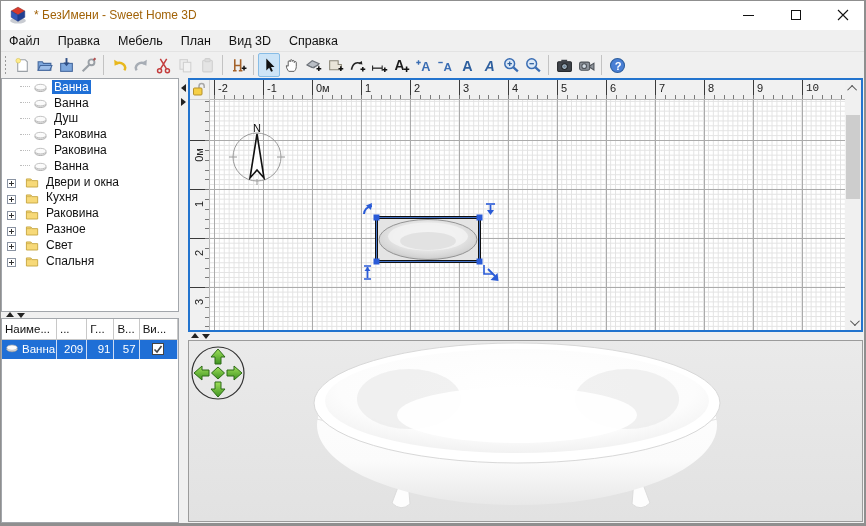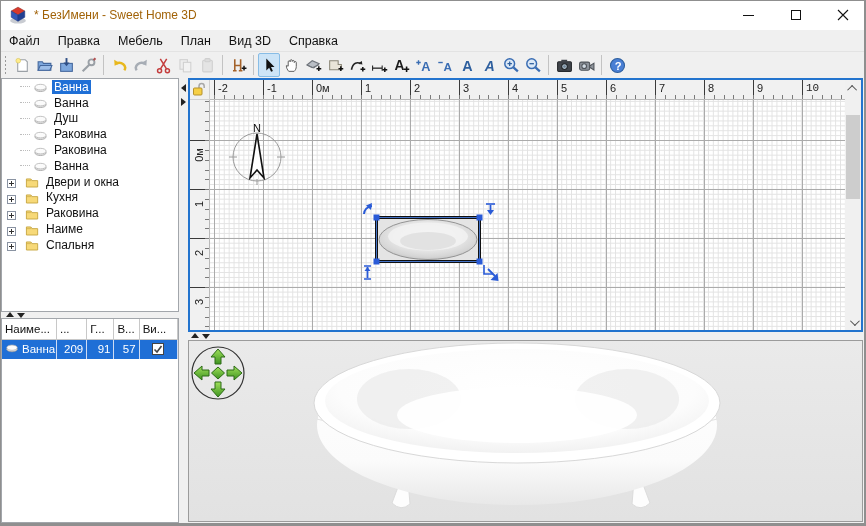--- a/index.html
+++ b/index.html
@@ -451,21 +451,32 @@
         </div>
         <div class="tree-row">
           <span class="toggle-box"><svg width="9" height="9" viewBox="0 0 9 9">
               <rect x=".5" y=".5" width="8" height="8" fill="#fff" stroke="#8a93a2"></rect>
               <path d="M2 4.5h5M4.5 2v5" stroke="#333"></path>
             </svg></span>
           <span class="tree-folder"><svg width="15" height="15" viewBox="0 0 16 16">
               <path d="M1.5 12.8V4.2h4.6l1.2 1.8h6.2v6.8z" fill="#f7d978" stroke="#c8a743"></path>
               <path d="M1.5 6h4.4l1.2-1.8" fill="none" stroke="#c8a743" stroke-width=".7"></path>
             </svg></span>
-          <span class="tree-label">Наиме</span>
+          <span class="tree-label">Разное</span>
+        </div>
+        <div class="tree-row">
+          <span class="toggle-box"><svg width="9" height="9" viewBox="0 0 9 9">
+              <rect x=".5" y=".5" width="8" height="8" fill="#fff" stroke="#8a93a2"></rect>
+              <path d="M2 4.5h5M4.5 2v5" stroke="#333"></path>
+            </svg></span>
+          <span class="tree-folder"><svg width="15" height="15" viewBox="0 0 16 16">
+              <path d="M1.5 12.8V4.2h4.6l1.2 1.8h6.2v6.8z" fill="#f7d978" stroke="#c8a743"></path>
+              <path d="M1.5 6h4.4l1.2-1.8" fill="none" stroke="#c8a743" stroke-width=".7"></path>
+            </svg></span>
+          <span class="tree-label">Свет</span>
         </div>
         <div class="tree-row">
           <span class="toggle-box"><svg width="9" height="9" viewBox="0 0 9 9">
               <rect x=".5" y=".5" width="8" height="8" fill="#fff" stroke="#8a93a2"></rect>
               <path d="M2 4.5h5M4.5 2v5" stroke="#333"></path>
             </svg></span>
           <span class="tree-folder"><svg width="15" height="15" viewBox="0 0 16 16">
               <path d="M1.5 12.8V4.2h4.6l1.2 1.8h6.2v6.8z" fill="#f7d978" stroke="#c8a743"></path>
               <path d="M1.5 6h4.4l1.2-1.8" fill="none" stroke="#c8a743" stroke-width=".7"></path>
             </svg></span>

